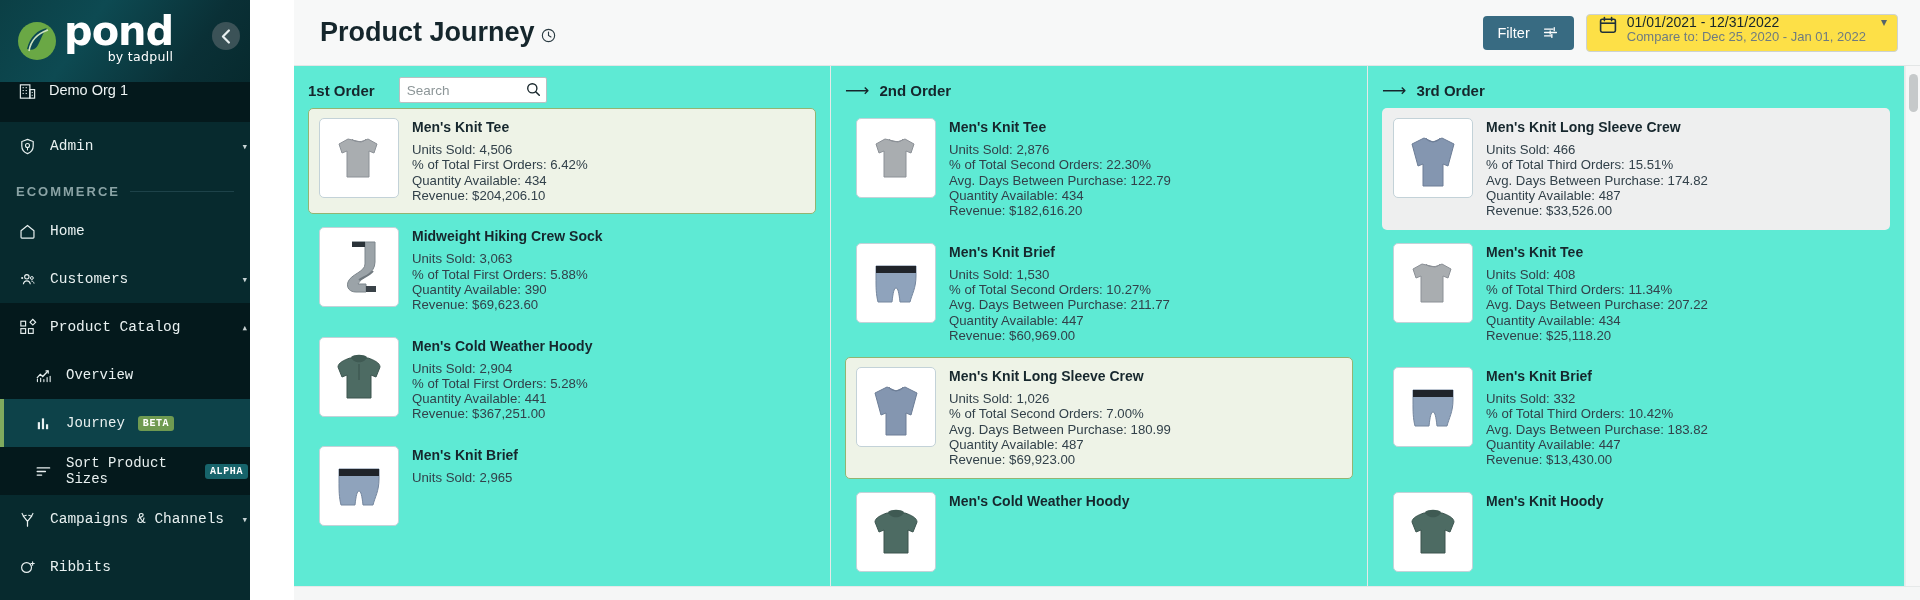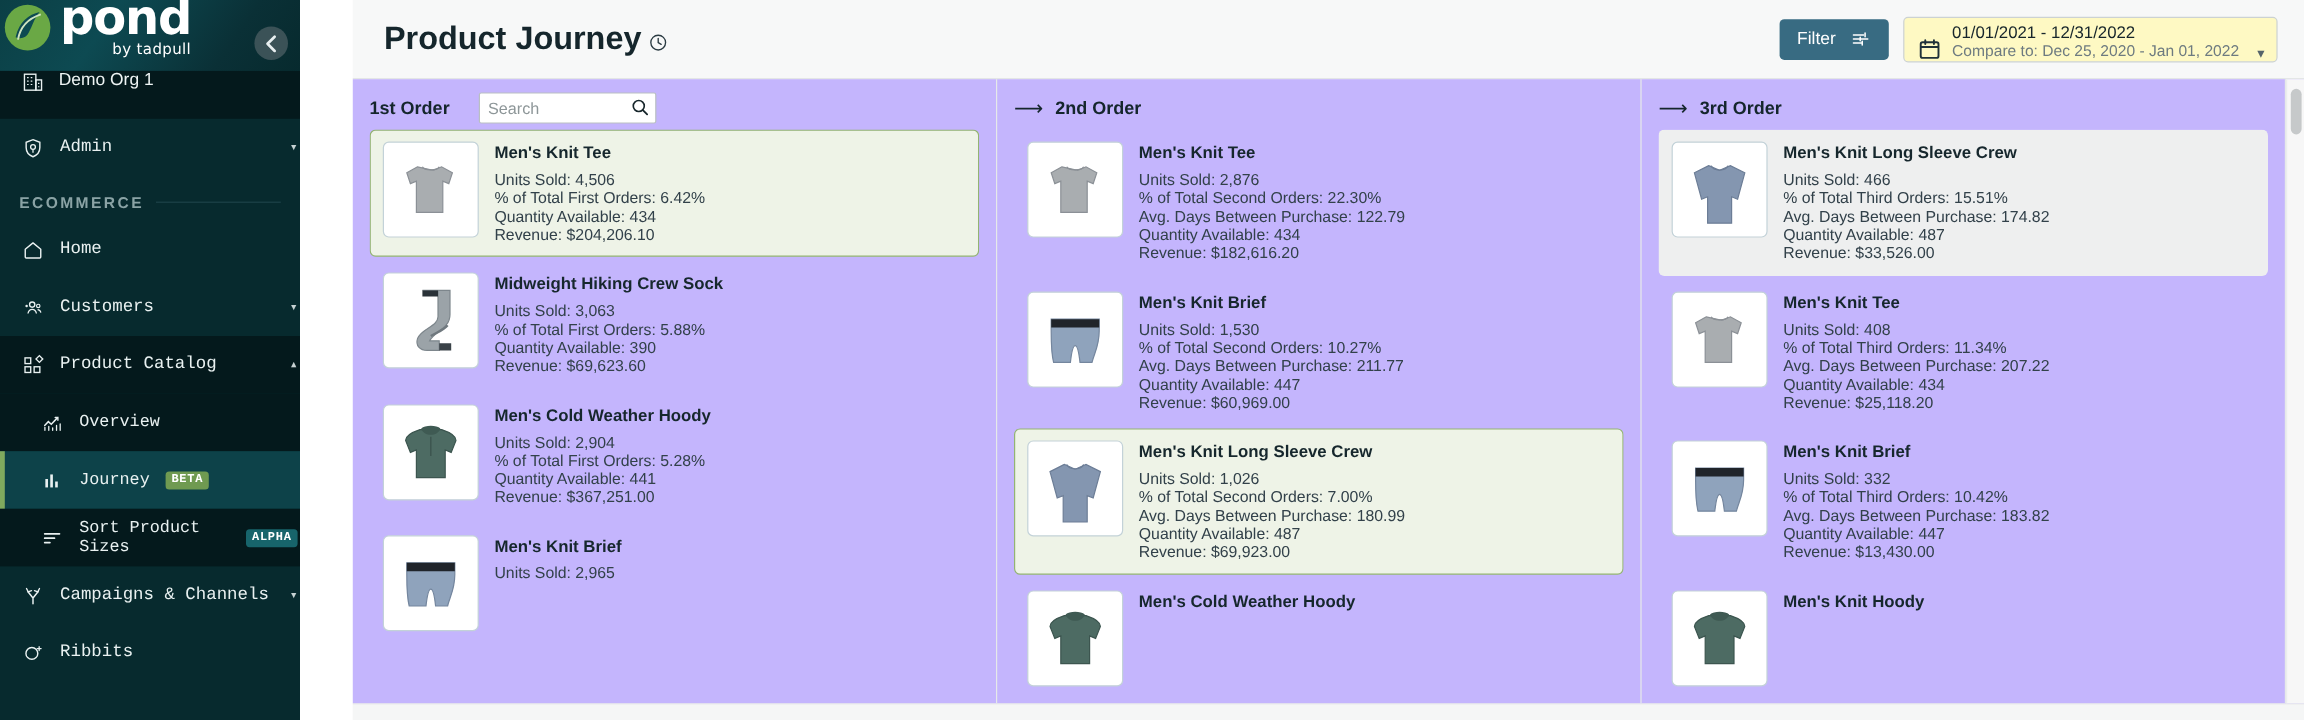--- a/index.html
+++ b/index.html
@@ -12,23 +12,23 @@
   .app { display: flex; width: 1920px; height: 600px; }
 
   
   .sidebar {
     width: 250px; height: 600px; flex: 0 0 250px;
     background: #072a2e;
     position: relative;
     overflow: hidden;
   }
   .sidebar-logo {
-    height: 59px;
+    height: 82px;
     background: linear-gradient(125deg, #0b3f45 0%, #0d4a52 35%, #0a3036 75%, #072a2e 100%);
-    display: flex; 
+    display: flex; align-items: center; padding-left: 14px;
     position: relative;
   }
   .logo-mark { width: 46px; height: 46px; flex: 0 0 46px; position: relative; }
   .logo-mark svg { display: block; }
   .logo-text { margin-left: 4px; position: relative; top: -2px; }
   .logo-word {
     font-size: 40px; font-weight: 700; color: #ffffff;
     letter-spacing: -1px; line-height: 34px; font-family: "DejaVu Sans", sans-serif;
   }
   .logo-sub {
@@ -92,32 +92,32 @@
   }
   .title-info { width: 15px; height: 15px; margin-top: 6px; }
   .topbar-right { margin-left: auto; display: flex; align-items: center; gap: 12px; }
   .filter-btn {
     background: #386b82; color: #fff; border: none; border-radius: 4px;
     height: 34px; padding: 0 15px; font-size: 14.5px;
     display: flex; align-items: center; gap: 12px; cursor: pointer;
     font-family: "Liberation Sans", sans-serif;
   }
   .date-picker {
-    height: 38px; background: #fef9c3; border: 1px solid #ccd2d3; border-radius: 4px;
-    display: flex; align-items: flex-end; gap: 9px; padding: 0 10px 0 11px;
+    height: 38px; background: #fde047; border: 1px solid #ccd2d3; border-radius: 4px;
+    display: flex; align-items: flex-start; gap: 9px; padding: 0 10px 0 11px;
     cursor: pointer; min-width: 300px;
   }
   .date-lines { display: flex; flex-direction: column; line-height: 1.12; }
   .date-main { font-size: 14px; color: #17262b; }
   .date-compare { font-size: 13px; color: #6e7b80; }
   .date-chev { margin-left: auto; font-size: 12px; color: #55646a; padding-left: 6px; }
 
   
   .board {
-    flex: 1; display: flex; min-height: 0; background: #c4b5fd;
+    flex: 1; display: flex; min-height: 0; background: #5eead4;
     position: relative;
   }
   .col {
     flex: 1 1 0; min-width: 0; display: flex; flex-direction: column;
     border-right: 1px solid #e6e9e9; padding: 0 14px 0 14px;
     overflow: hidden;
   }
   .col:last-child { border-right: none; }
   .col-head {
     height: 42px; display: flex; align-items: center; gap: 10px;

